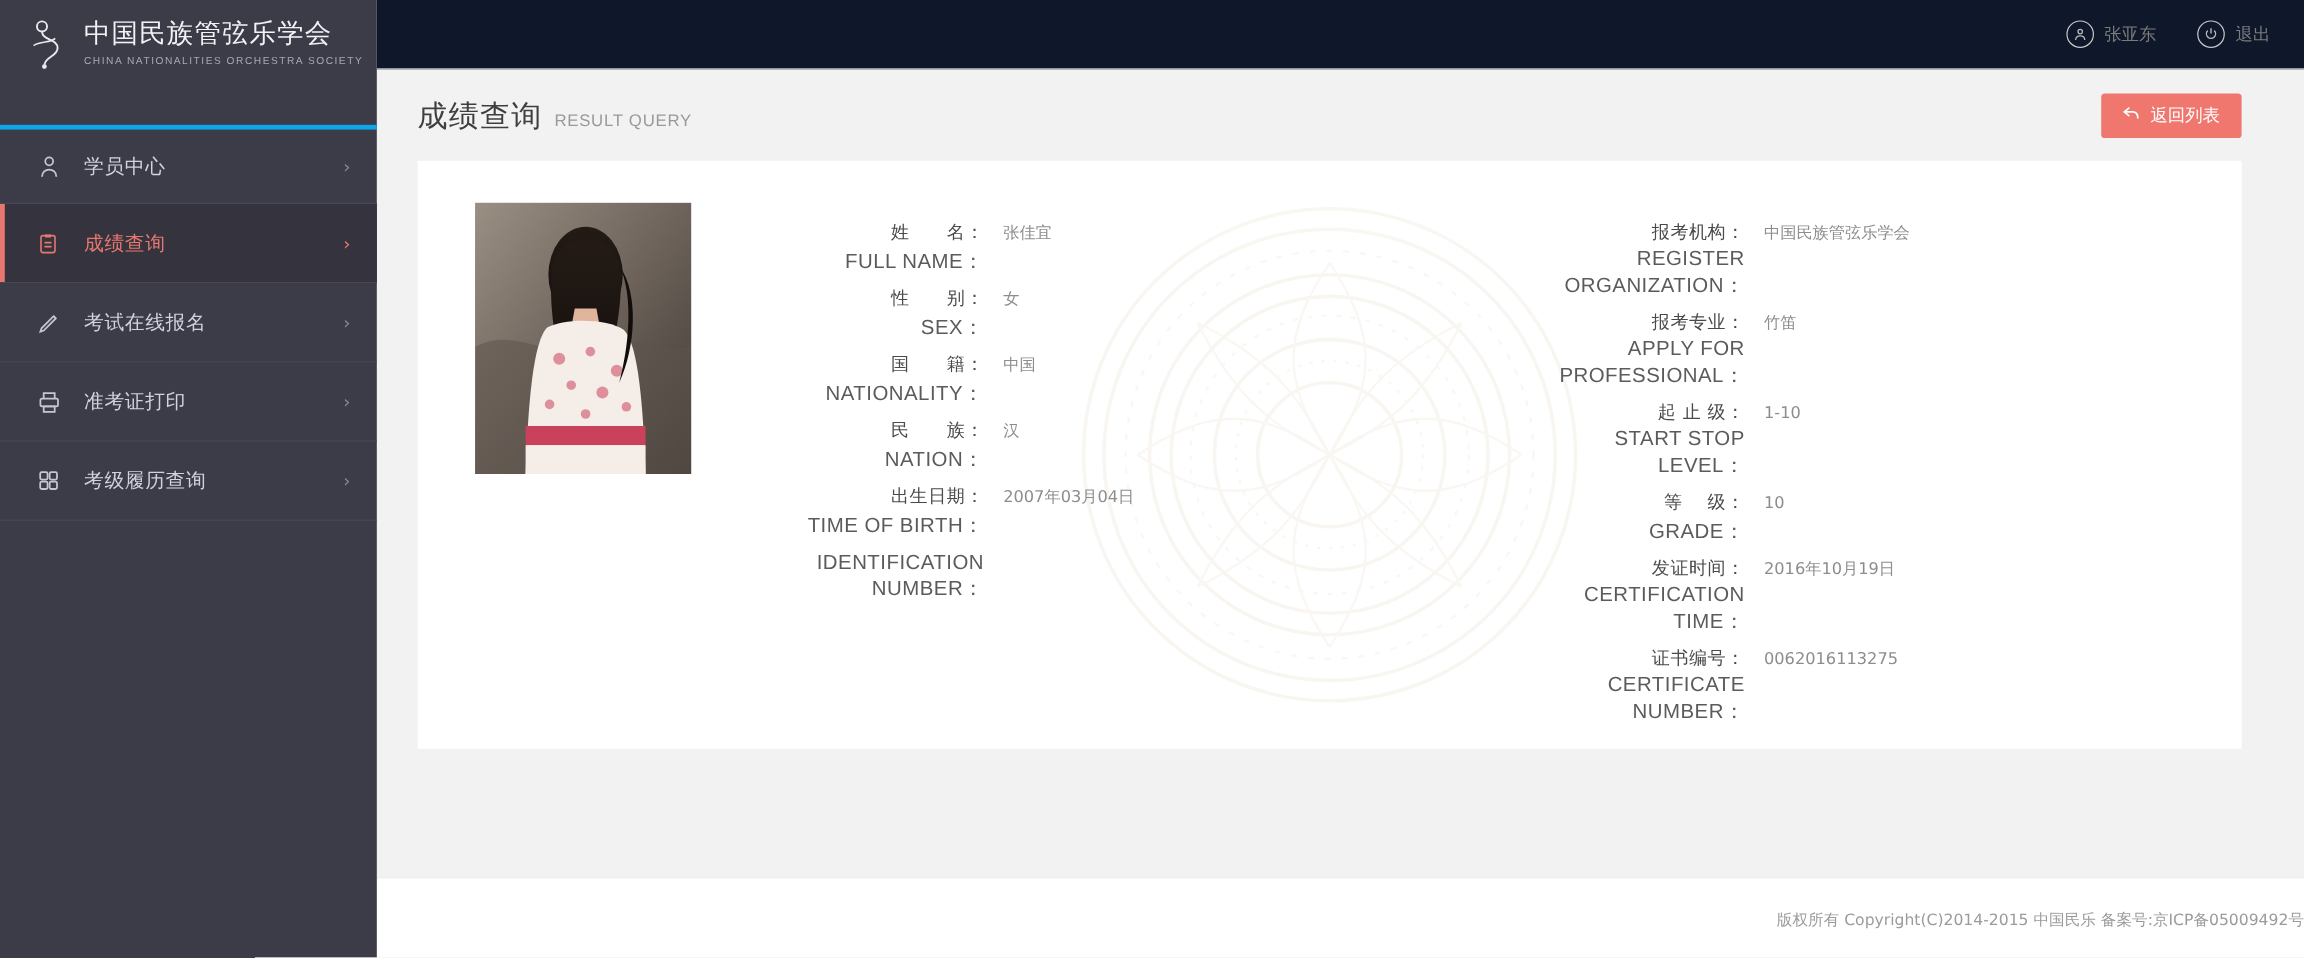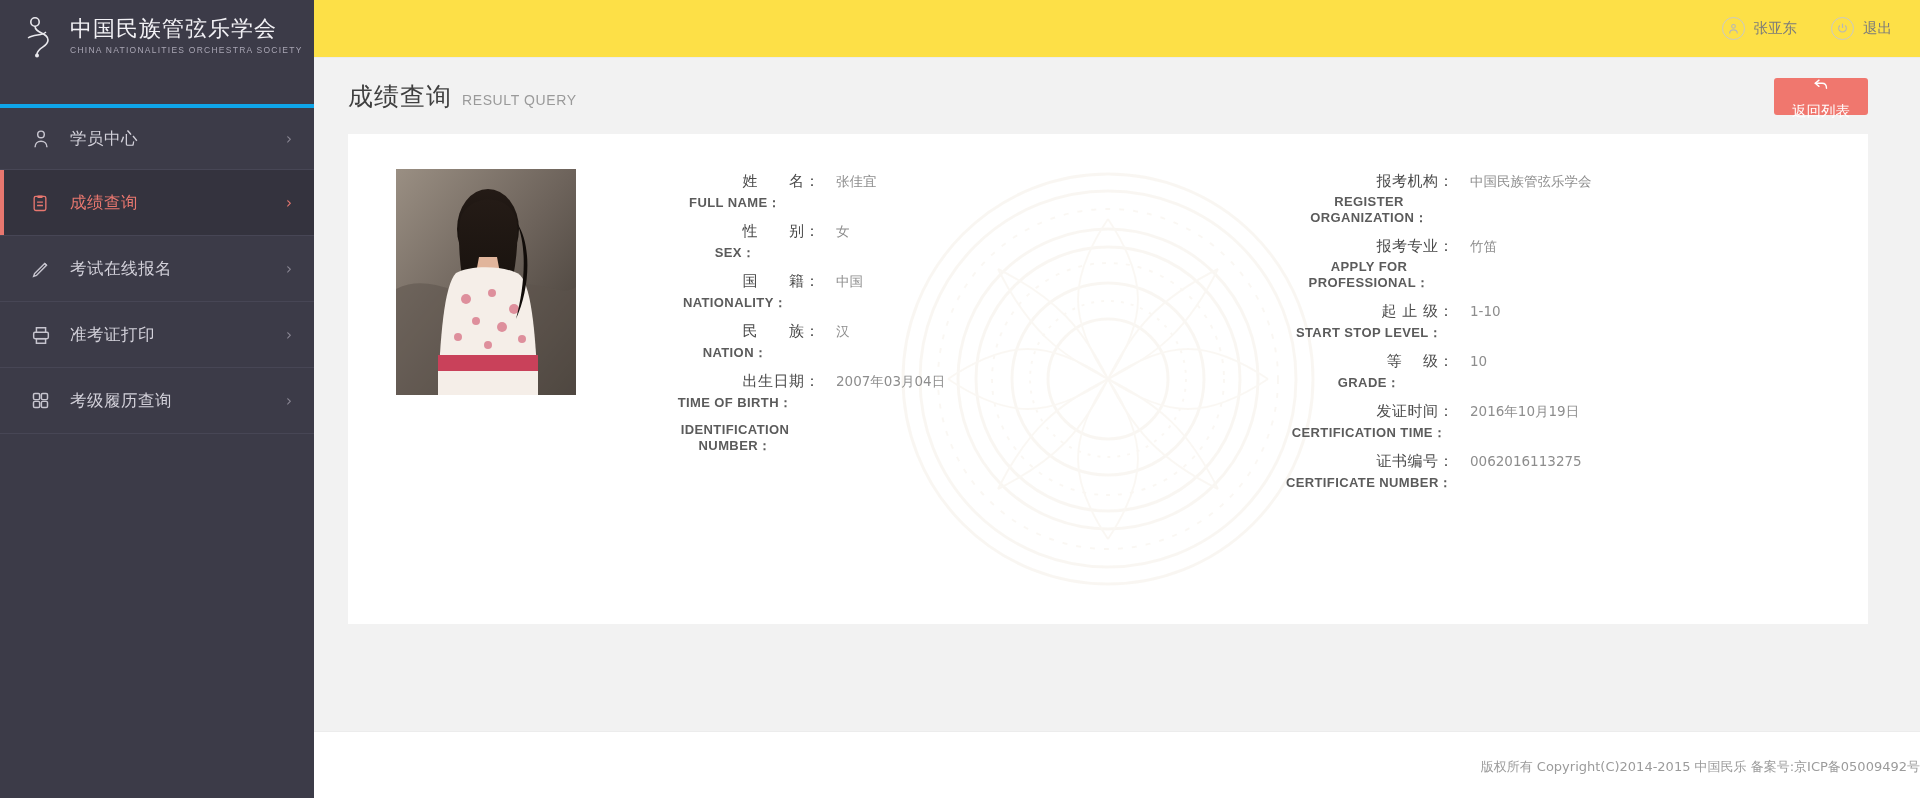--- a/index.html
+++ b/index.html
@@ -61,21 +61,21 @@
   .nav-item.active .ico, .nav-item.active .nav-arrow { color: #e8776f; }
   .nav-item.active::before {
     content: ""; position: absolute; left: 0; top: 0; bottom: 0; width: 4px;
     background: #e8776f;
   }
 
   
   .main { flex: 1; display: flex; flex-direction: column; background: #f2f2f2; min-width: 0; }
 
   .topbar {
-    height: 58px; background: #fde047;
+    height: 58px; background: #0f172a;
     display: flex; align-items: center; justify-content: flex-end;
     padding-right: 28px; gap: 34px;
     border-bottom: 1px solid #ececec;
   }
   .topbar-user, .topbar-logout {
     display: flex; align-items: center; gap: 9px;
     color: #7b7b7b; font-size: 14.5px; cursor: pointer;
     font-family: "DejaVu Sans", sans-serif;
   }
   .circle-ico {
@@ -94,21 +94,20 @@
   .page-title-cn {
     font-size: 25px; color: #3f3f3f; font-family: "DejaVu Sans", sans-serif; letter-spacing: 1px;
   }
   .page-title-en { font-size: 14px; color: #9a9a9a; letter-spacing: .6px; text-align: center; }
   .btn-back {
     background: #f0776e; color: #fff; border: none;
     height: 37px; padding: 0 18px;
     font-size: 14.5px; border-radius: 3px; cursor: pointer;
     display: flex; align-items: center; gap: 8px;
     font-family: "DejaVu Sans", sans-serif;
-    flex-direction: column;
   }
 
   .card {
     background: #fff;
     margin: 0 52px 0 34px;
     height: 490px;
     position: relative;
     overflow: hidden;
   }
   .watermark {
@@ -126,35 +125,35 @@
     flex: 0 0 180px;
     background: linear-gradient(160deg,#8e8379 0%,#6f655d 35%,#4d453f 100%);
     position: relative; overflow: hidden;
   }
   .photo svg { position: absolute; inset: 0; }
 
   .fields {
     flex: 1; display: flex; padding-left: 74px; padding-right: 30px;
     min-width: 0;
   }
-  .col { width: 50%; padding-top: 8px; }
+  .col { width: 50%; padding-top: 8px; margin-top: 12px; }
   .col.right { padding-left: 40px; }
 
   .frow { margin-bottom: 10px; }
   .line1 { display: flex; align-items: baseline; }
   .line2 { display: flex; align-items: baseline; margin-top: 3px; }
   .lbl-cn {
     width: 170px; text-align: right; flex: 0 0 170px;
     font-size: 15px; color: #4a4a4a;
     font-family: "DejaVu Sans", sans-serif;
     letter-spacing: .5px;
   }
   .lbl-en {
-    width: 170px; text-align: center; flex: 0 0 170px;
-    font-size: 13px; color: #5b5b5b; letter-spacing: .4px; font-weight: bold;
+    width: 170px; text-align: right; flex: 0 0 170px;
+    font-size: 17px; color: #5b5b5b; letter-spacing: .4px;
   }
   .val {
     margin-left: 16px; font-size: 13.5px; color: #8d8d8d;
     font-family: "DejaVu Sans", sans-serif; white-space: nowrap;
   }
 
   .footer {
     flex: 1;
     display: flex; align-items: flex-end; justify-content: center;
     background: #f2f2f2;

